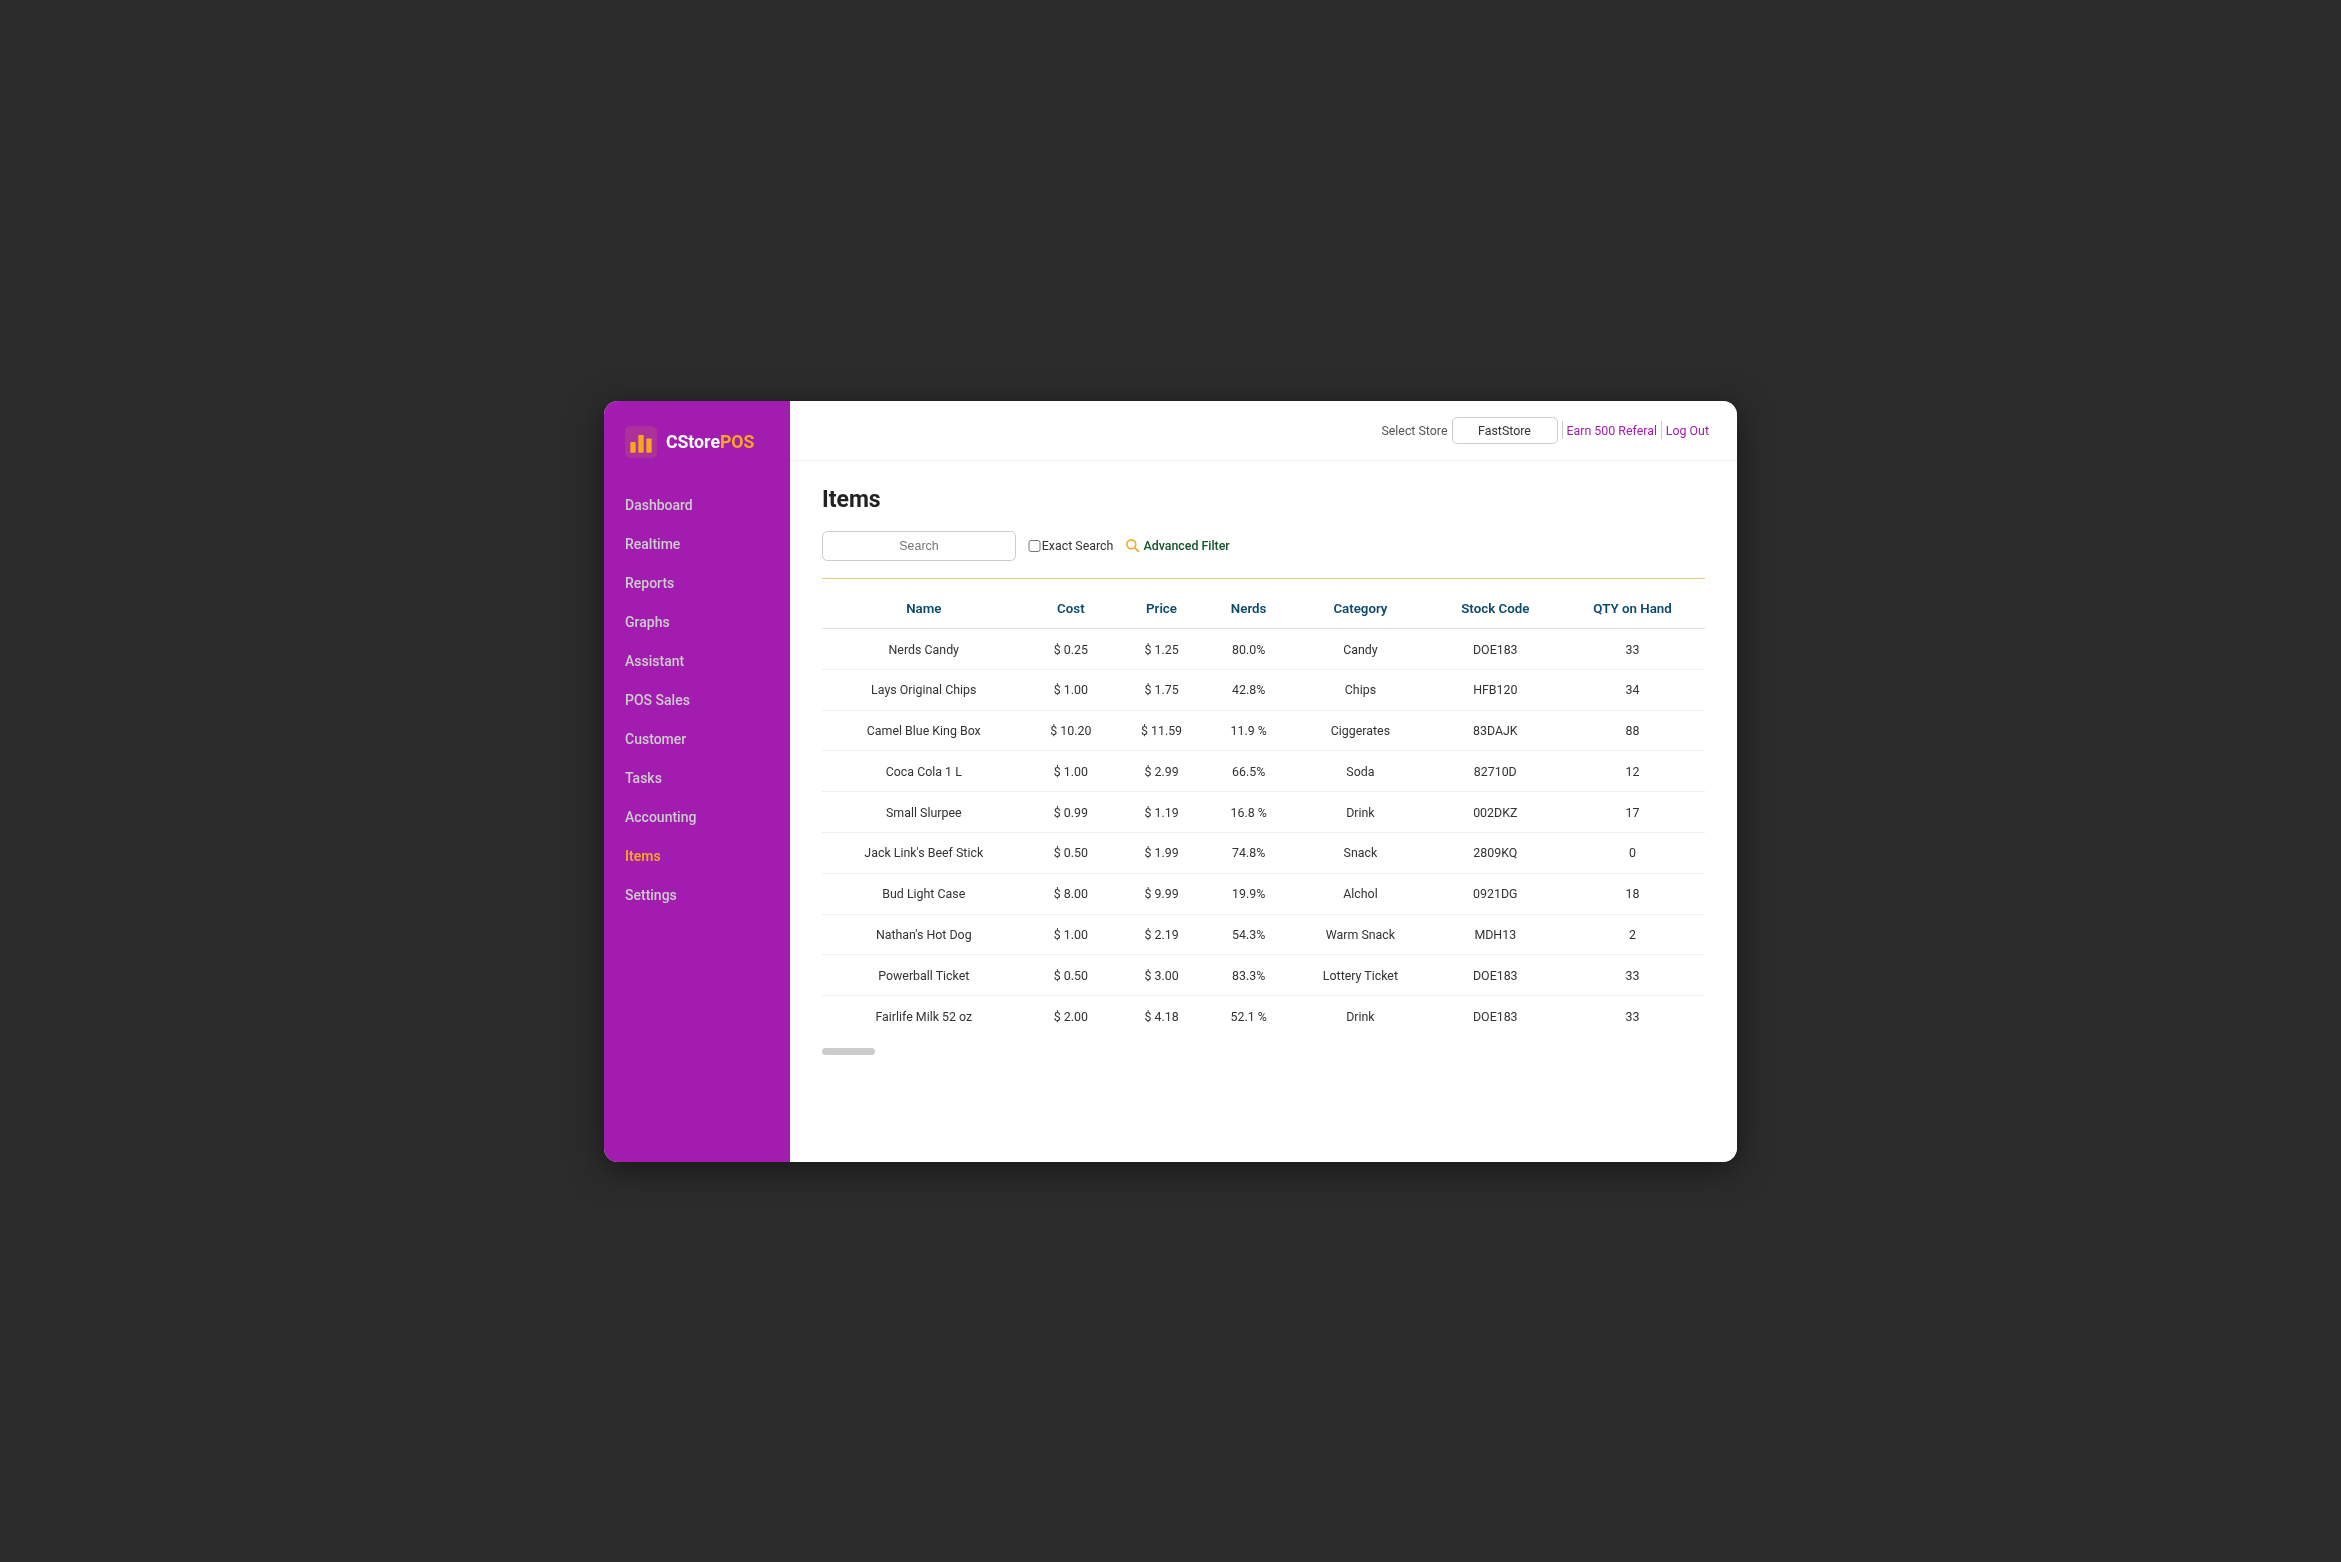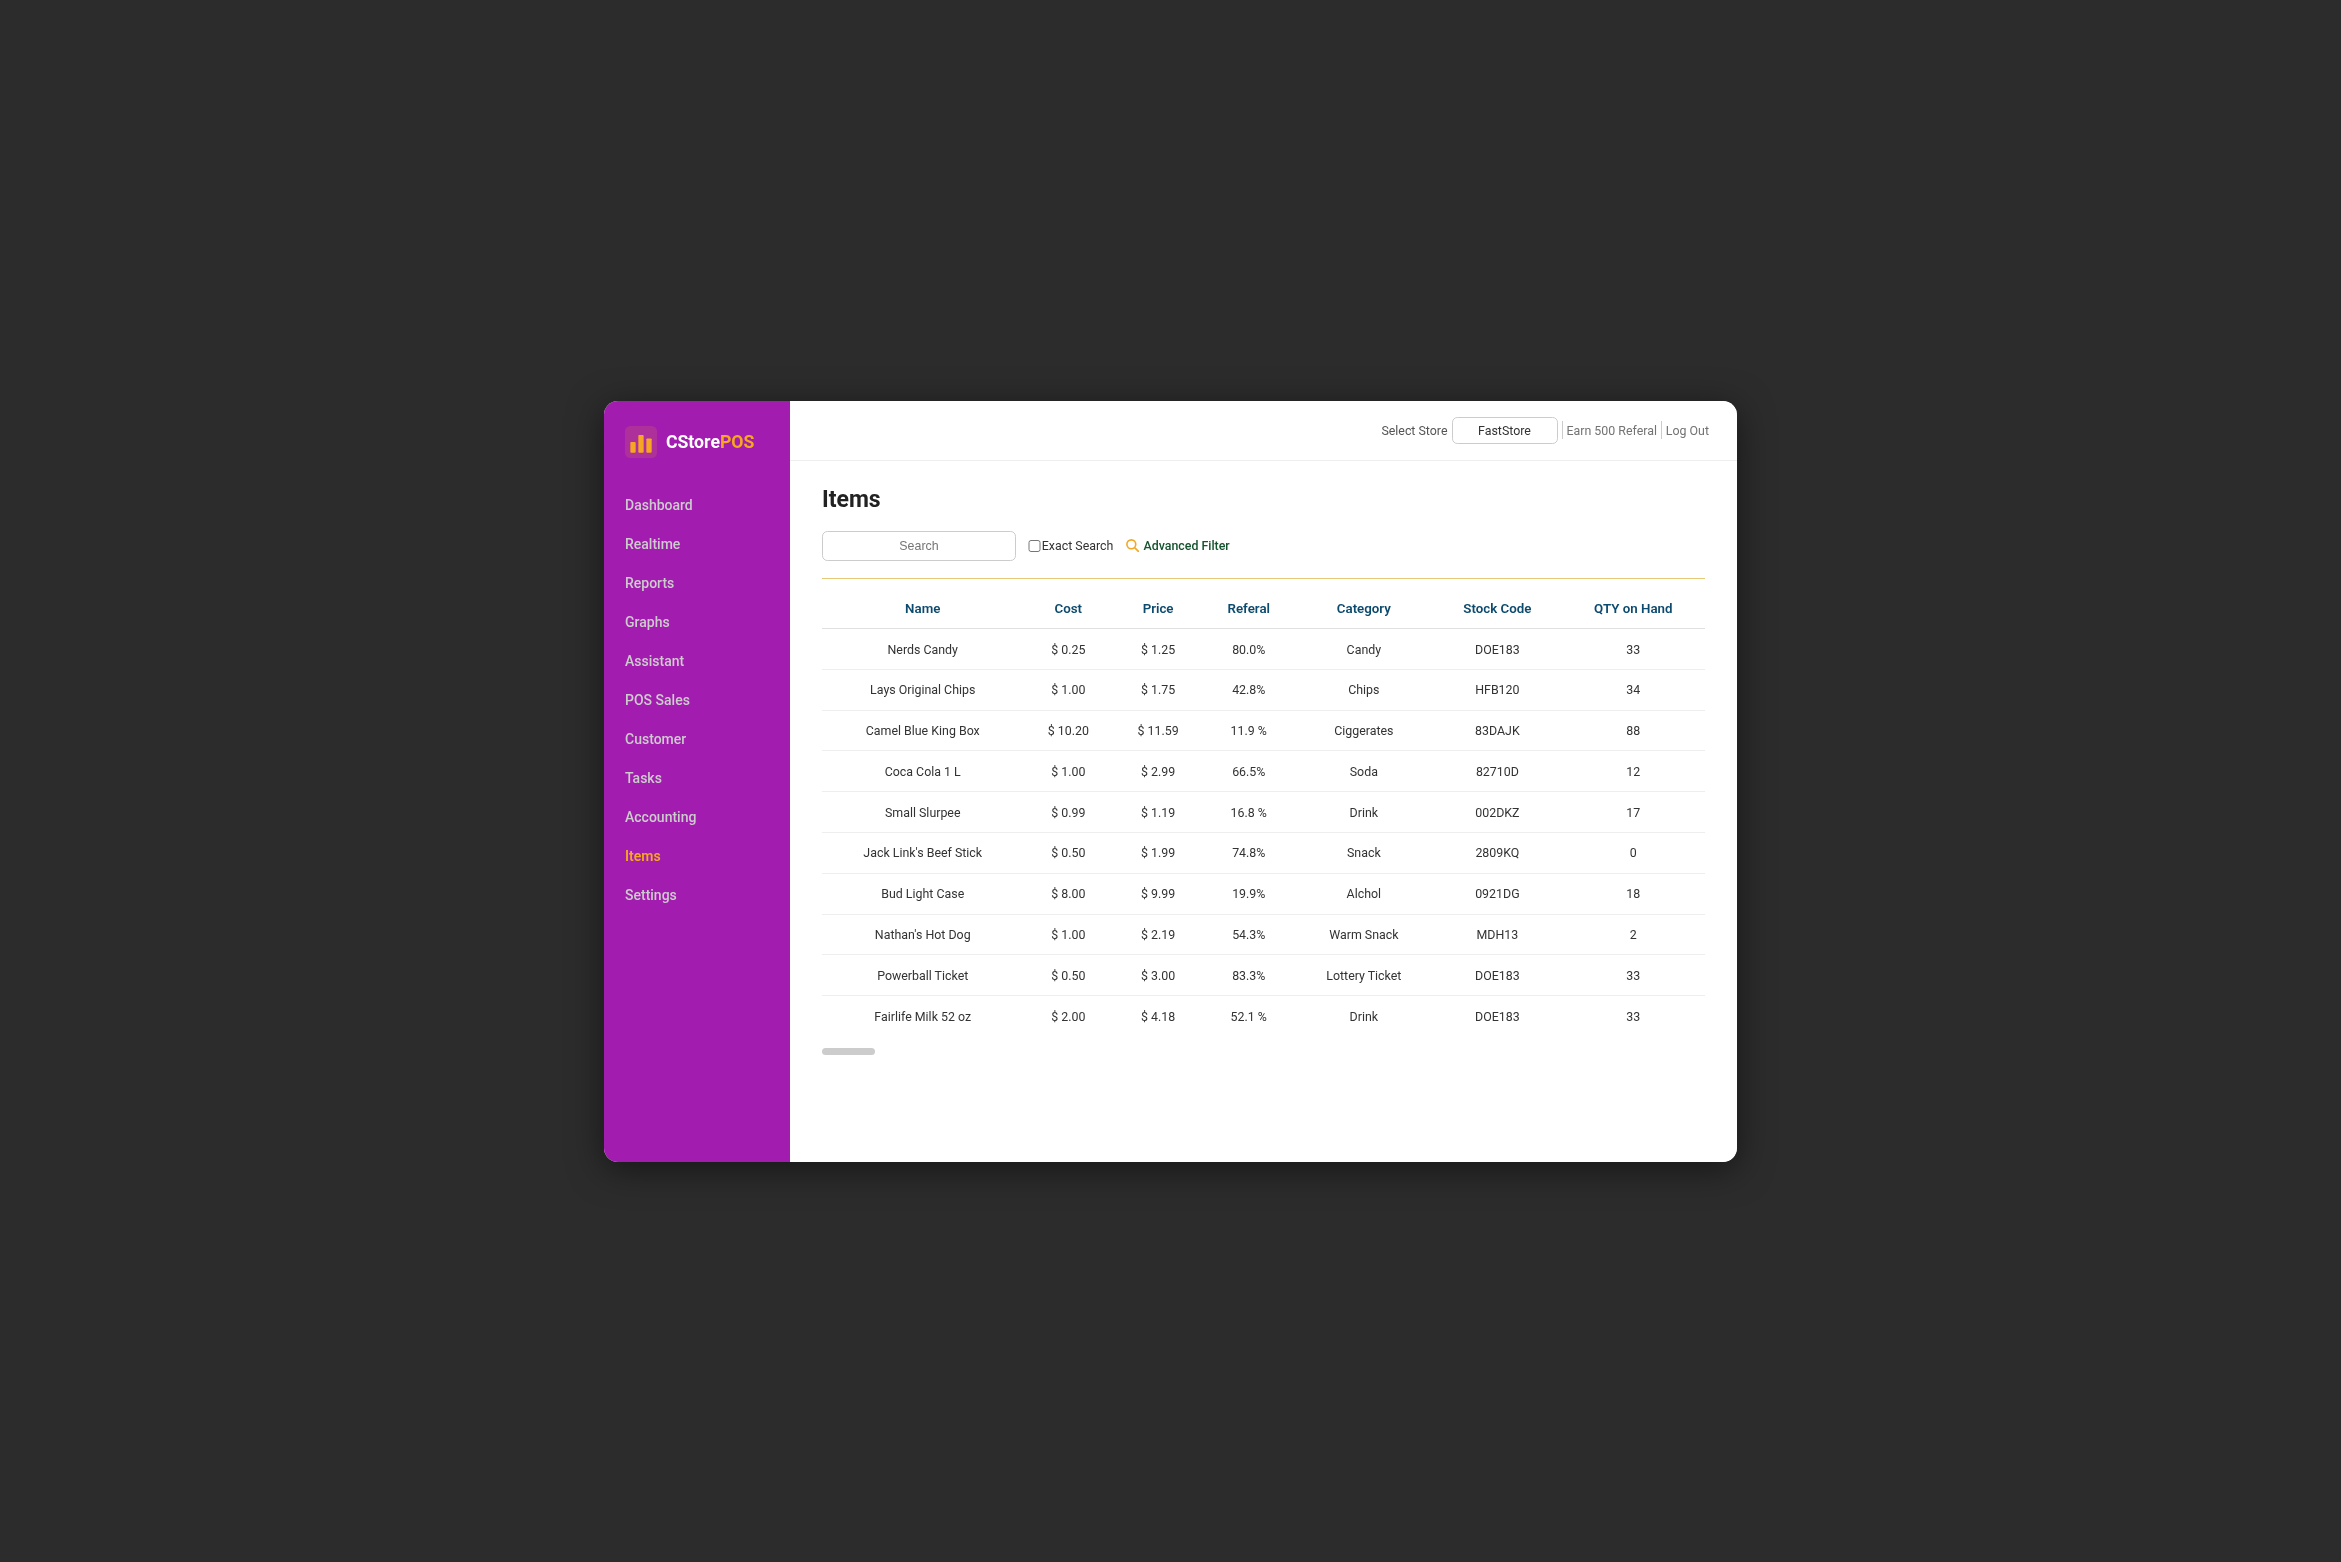--- a/index.html
+++ b/index.html
@@ -91,21 +91,21 @@
       color: #333;
       min-width: 106px;
       text-align: center;
     }
     .topbar-divider {
       width: 0.9px;
       height: 17.7px;
       background: #ccc;
     }
     .topbar-link {
-      color: #737373;
+      color: #a21caf;
       font-size: 12.4px;
       cursor: pointer;
     }
     .content-area {
       flex: 1;
       padding: 25px 32px;
       overflow-y: auto;
     }
     .page-title {
       font-size: 23px;
@@ -253,21 +253,21 @@
 
       <hr class="search-divider">
 
       <div class="table-wrapper">
         <table class="items-table">
           <thead>
             <tr>
               <th>Name</th>
               <th>Cost</th>
               <th>Price</th>
-              <th>Referal</th>
+              <th>Nerds</th>
               <th>Category</th>
               <th>Stock Code</th>
               <th>QTY on Hand</th>
             </tr>
           </thead>
           <tbody id="table-body">
           <tr>
       <td>Nerds Candy</td>
       <td>$ 0.25</td>
       <td>$ 1.25</td>

